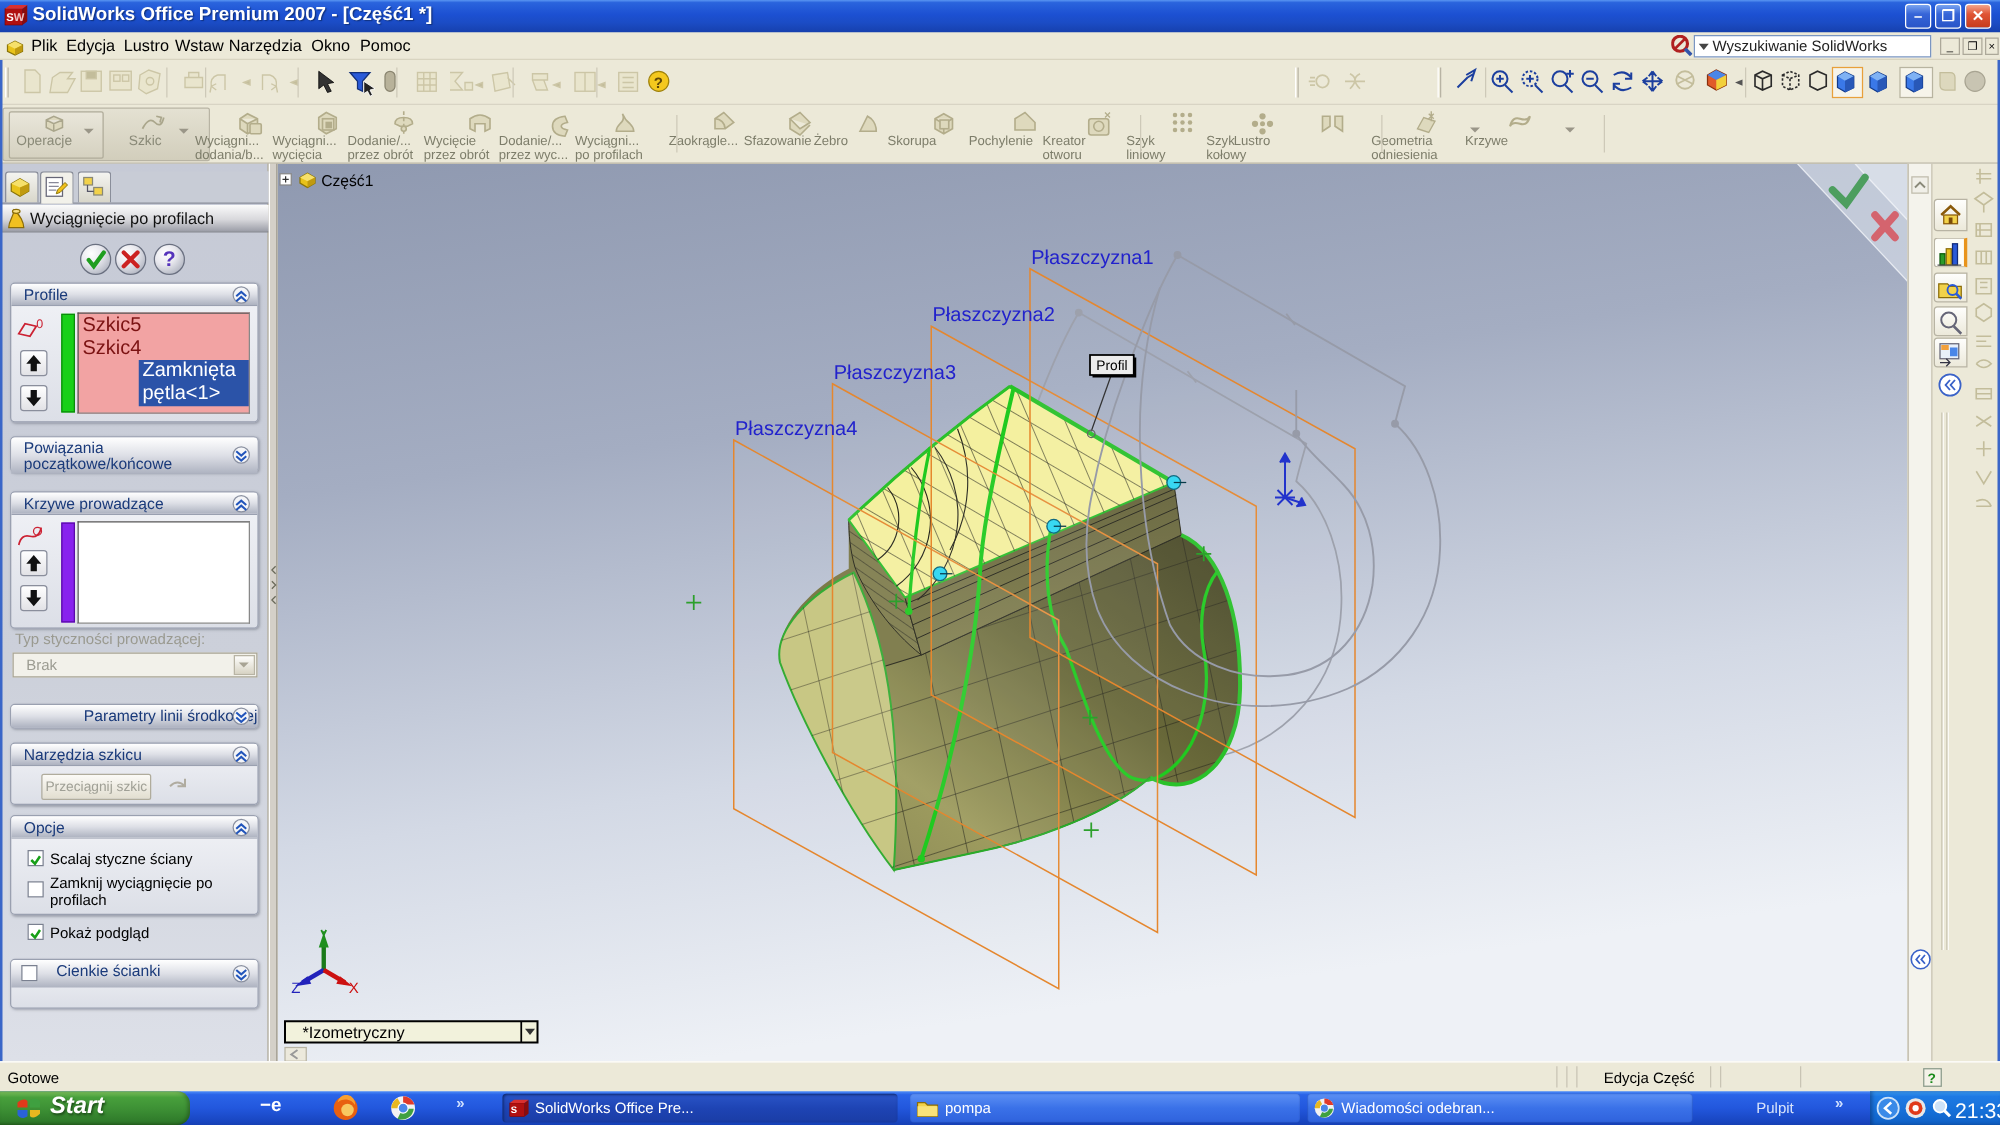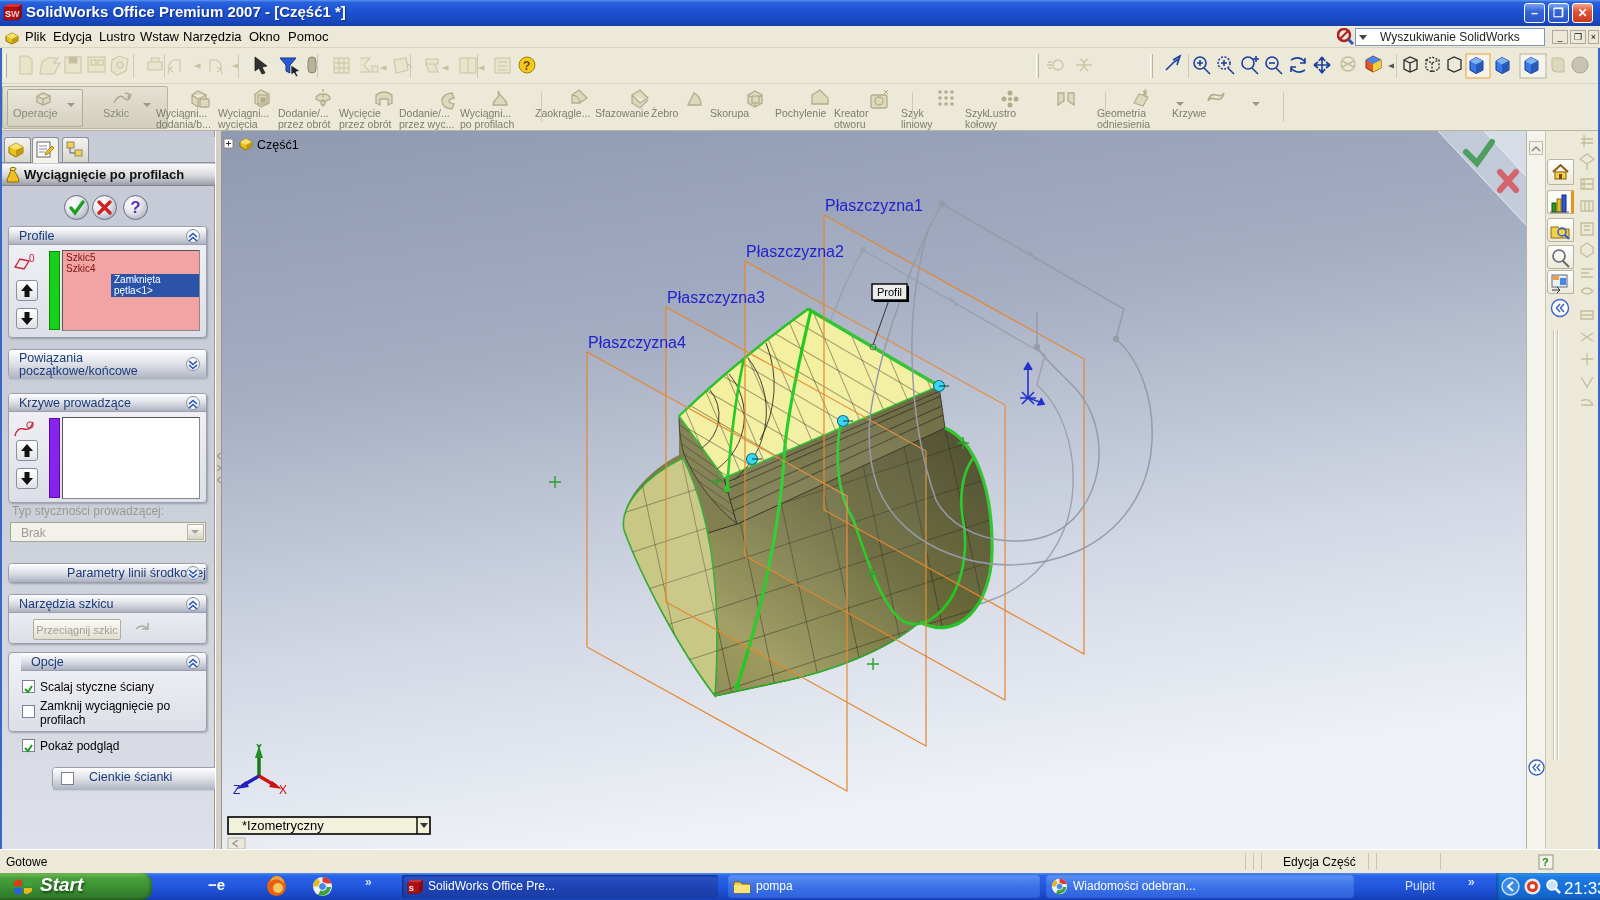--- a/index.html
+++ b/index.html
@@ -16,21 +16,21 @@
 .winbtn { position:absolute; top:3px; width:21px; height:20px; border-radius:3px; border:1px solid #fff;
   font-size:12px; color:#fff; text-align:center; line-height:18px; font-weight:bold;
   background:linear-gradient(180deg,#7aa4ef 0%,#3665d8 40%,#2a55c8 100%); }
 .winbtn.close { background:linear-gradient(180deg,#f2a58c 0%,#e05536 40%,#c63b1c 100%); }
 
 
 #menubar { position:absolute; left:0; top:26px; width:1600px; height:22px; background:#ece9d8;
   border-bottom:1px solid #d8d4c0; font-size:13px; color:#000; }
 #menubar .mitem { position:absolute; top:3px; }
 #search { position:absolute; top:2px; left:1355px; width:190px; height:18px; background:#fff;
-  border:1px solid #7a96c2; font-size:12px; color:#222; padding-left:24px; line-height:16px; }
+  border:1px solid #7a96c2; font-size:12px; color:#222; padding-left:14px; line-height:16px; }
 #search .dd { position:absolute; left:3px; top:6px; width:0; height:0; border-left:4px solid transparent;
   border-right:4px solid transparent; border-top:5px solid #444; }
 .mdibtn { position:absolute; top:4px; width:16px; height:14px; background:#ece9d8; border:1px solid #aca899;
   font-size:9px; text-align:center; line-height:12px; color:#000; }
 
 
 #toolbar { position:absolute; left:0; top:48px; width:1600px; height:36px; background:#ece9d8;
   border-bottom:1px solid #d8d4c4; }
 .tsep { position:absolute; top:6px; width:1px; height:24px; background:#cdc9b8; }
 .grip { position:absolute; top:6px; width:3px; height:24px; border-left:1px solid #fff; border-right:1px solid #b8b4a4; }
@@ -46,21 +46,21 @@
 #main { position:absolute; left:0; top:131px; width:1600px; height:718px; }
 
 
 #pm { position:absolute; left:0; top:0; width:215px; height:718px; background:linear-gradient(180deg,#c6cad6 0%,#ccd0da 55%,#dde0e8 100%); border-right:1px solid #9a968a; }
 .pmtabs { position:absolute; left:0; top:6px; width:215px; height:26px; background:#c8ccd6; border-bottom:1px solid #8a8e9a; }
 .pmtab { position:absolute; top:0px; width:27px; height:25px; background:linear-gradient(180deg,#f4f4f0,#d8d6ca);
   border:1px solid #8a8e9a; border-bottom:none; border-radius:3px 3px 0 0; }
 .pmtab.active { background:#f2f1ea; height:26px; }
 #pmheader { position:absolute; left:0; top:33px; width:215px; height:22px;
   background:linear-gradient(180deg,#fbfbfb 0%,#d8d8dc 55%,#9c9ea8 100%); border-bottom:1px solid #84868e;
-  font-size:13px; font-weight:bold; color:#111; line-height:22px; }
+  font-size:13px; font-weight:normal; color:#111; line-height:22px; }
 .okrow { position:absolute; left:0; top:60px; width:215px; height:36px; }
 .circ { position:absolute; width:25px; height:25px; border-radius:50%;
   background:radial-gradient(circle at 35% 30%,#ffffff 0%,#e8e8ee 40%,#9aa0ae 100%);
   border:1px solid #6a7080; text-align:center; }
 .grp { position:absolute; left:8px; width:199px; background:linear-gradient(180deg,#f2f3f7 0%,#dcdfe7 100%);
   border:1px solid #9aa0b0; border-radius:4px; box-shadow:1px 1px 2px rgba(60,65,80,.35); }
 .grphead { height:18px; background:linear-gradient(180deg,#ffffff 0%,#dddfe6 50%,#adb2c0 100%);
   border-bottom:1px solid #9aa0b0; border-radius:3px 3px 0 0; font-size:12.5px; font-weight:normal; color:#1a3a7a;
   padding:2px 0 0 10px; position:relative; }
 .chev { position:absolute; right:6px; top:2px; width:14px; height:14px; border-radius:50%; background:#f4f5f8;
@@ -376,21 +376,21 @@
             <path d="M4,14 l5,-8 9,2 -5,8 z" fill="none" stroke="#cc2233" stroke-width="1.4"></path>
             <text x="18" y="9" font-size="10" fill="#cc2233">0</text>
           </svg>
         <div class="udbtn" style="top:53px;"><svg width="20" height="19" viewBox="0 0 20 19">
               <path d="M10,3 L16,10 L12.5,10 L12.5,16 L7.5,16 L7.5,10 L4,10 Z" fill="#111"></path>
             </svg></div>
         <div class="udbtn" style="top:81px;"><svg width="20" height="19" viewBox="0 0 20 19">
               <path d="M10,16 L16,9 L12.5,9 L12.5,3 L7.5,3 L7.5,9 L4,9 Z" fill="#111"></path>
             </svg></div>
         <div style="position:absolute;left:40px;top:24px;width:11px;height:79px;background:#18d018;border:1px solid #0a8a0a;"></div>
-        <div style="position:absolute;left:53px;top:23px;width:138px;height:81px;background:#f2a3a3;border:1px solid #888;border-top-color:#555;border-left-color:#555;font-size:10px;color:#7b1212;">
+        <div style="position:absolute;left:53px;top:23px;width:138px;height:81px;background:#f2a3a3;border:1px solid #888;border-top-color:#555;border-left-color:#555;font-size:16px;color:#7b1212;">
           <div style="padding:1px 0 0 3px;">Szkic5</div>
           <div style="padding:0 0 0 3px;">Szkic4</div>
           <div style="background:#2b53a8;color:#fff;padding:0 0 1px 3px;margin-left:48px;">Zamknięta pętla&lt;1&gt;</div>
         </div>
       </div>
 
       <div class="grp" style="top:262px;height:110px;">
         <div class="grphead">Krzywe prowadzące<div class="chev"><svg width="12" height="12" viewBox="0 0 12 12" style="margin-top:1px">
                 <path d="M2,6 l4,-3.5 4,3.5 M2,10 l4,-3.5 4,3.5" fill="none" stroke="#2255bb" stroke-width="1.6"></path>
               </svg></div></div>
@@ -429,37 +429,37 @@
       <div class="grp" style="top:463px;height:50px;">
         <div class="grphead">Narzędzia szkicu<div class="chev"><svg width="12" height="12" viewBox="0 0 12 12" style="margin-top:1px">
                 <path d="M2,6 l4,-3.5 4,3.5 M2,10 l4,-3.5 4,3.5" fill="none" stroke="#2255bb" stroke-width="1.6"></path>
               </svg></div></div>
         <div style="position:absolute;left:24px;top:24px;width:88px;height:21px;white-space:nowrap;background:linear-gradient(180deg,#fbfaf6,#e2ded0);border:1px solid #b0ac9c;border-radius:2px;font-size:11px;color:#a0a096;text-align:center;line-height:20px;">Przeciągnij szkic</div>
         <svg style="position:absolute;left:122px;top:26px" width="22" height="18" viewBox="0 0 22 18">
             <path d="M5,8 q6,-6 12,0 m0,-6 v6 h-6" fill="none" stroke="#b0aca0" stroke-width="1.6"></path>
           </svg>
       </div>
 
-      <div class="grp" style="top:521px;height:80px;padding-left:12px;">
+      <div class="grp" style="top:521px;height:80px;">
         <div class="grphead">Opcje<div class="chev"><svg width="12" height="12" viewBox="0 0 12 12" style="margin-top:1px">
                 <path d="M2,6 l4,-3.5 4,3.5 M2,10 l4,-3.5 4,3.5" fill="none" stroke="#2255bb" stroke-width="1.6"></path>
               </svg></div></div>
         <div class="cbx" style="top:27px;"><svg width="11" height="11" viewBox="0 0 11 11">
               <path d="M2,5 l3,3 4,-6" fill="none" stroke="#18a018" stroke-width="2"></path>
             </svg></div>
         <div class="cbl" style="top:27px;">Scalaj styczne ściany</div>
         <div class="cbx" style="top:52px;"></div>
         <div class="cbl" style="top:46px;line-height:14px;">Zamknij wyciągnięcie po<br>profilach</div>
         <div class="cbx" style="top:86px;"><svg width="11" height="11" viewBox="0 0 11 11">
               <path d="M2,5 l3,3 4,-6" fill="none" stroke="#18a018" stroke-width="2"></path>
             </svg></div>
         <div class="cbl" style="top:86px;">Pokaż podgląd</div>
       </div>
 
-      <div class="grp" style="top:636px;height:22px;margin-left:44px;">
+      <div class="grp" style="top:636px;height:40px;">
         <div class="grphead" style="height:22px;border-bottom:none;padding-left:36px;">
           <div class="cbx" style="top:4px;left:8px;background:#fff;"></div>Cienkie ścianki<div class="chev" style="top:4px;"><svg width="12" height="12" viewBox="0 0 12 12" style="margin-top:1px">
                 <path d="M2,2 l4,3.5 4,-3.5 M2,6 l4,3.5 4,-3.5" fill="none" stroke="#2255bb" stroke-width="1.6"></path>
               </svg></div>
         </div>
       </div>
     </div>
     <div id="splitter">
       <svg style="position:absolute;left:0px;top:320px" width="6" height="40" viewBox="0 0 6 40">
         <path d="M4.5,2 L1.5,5 L4.5,8" fill="none" stroke="#6a6a5a" stroke-width="1"></path>

